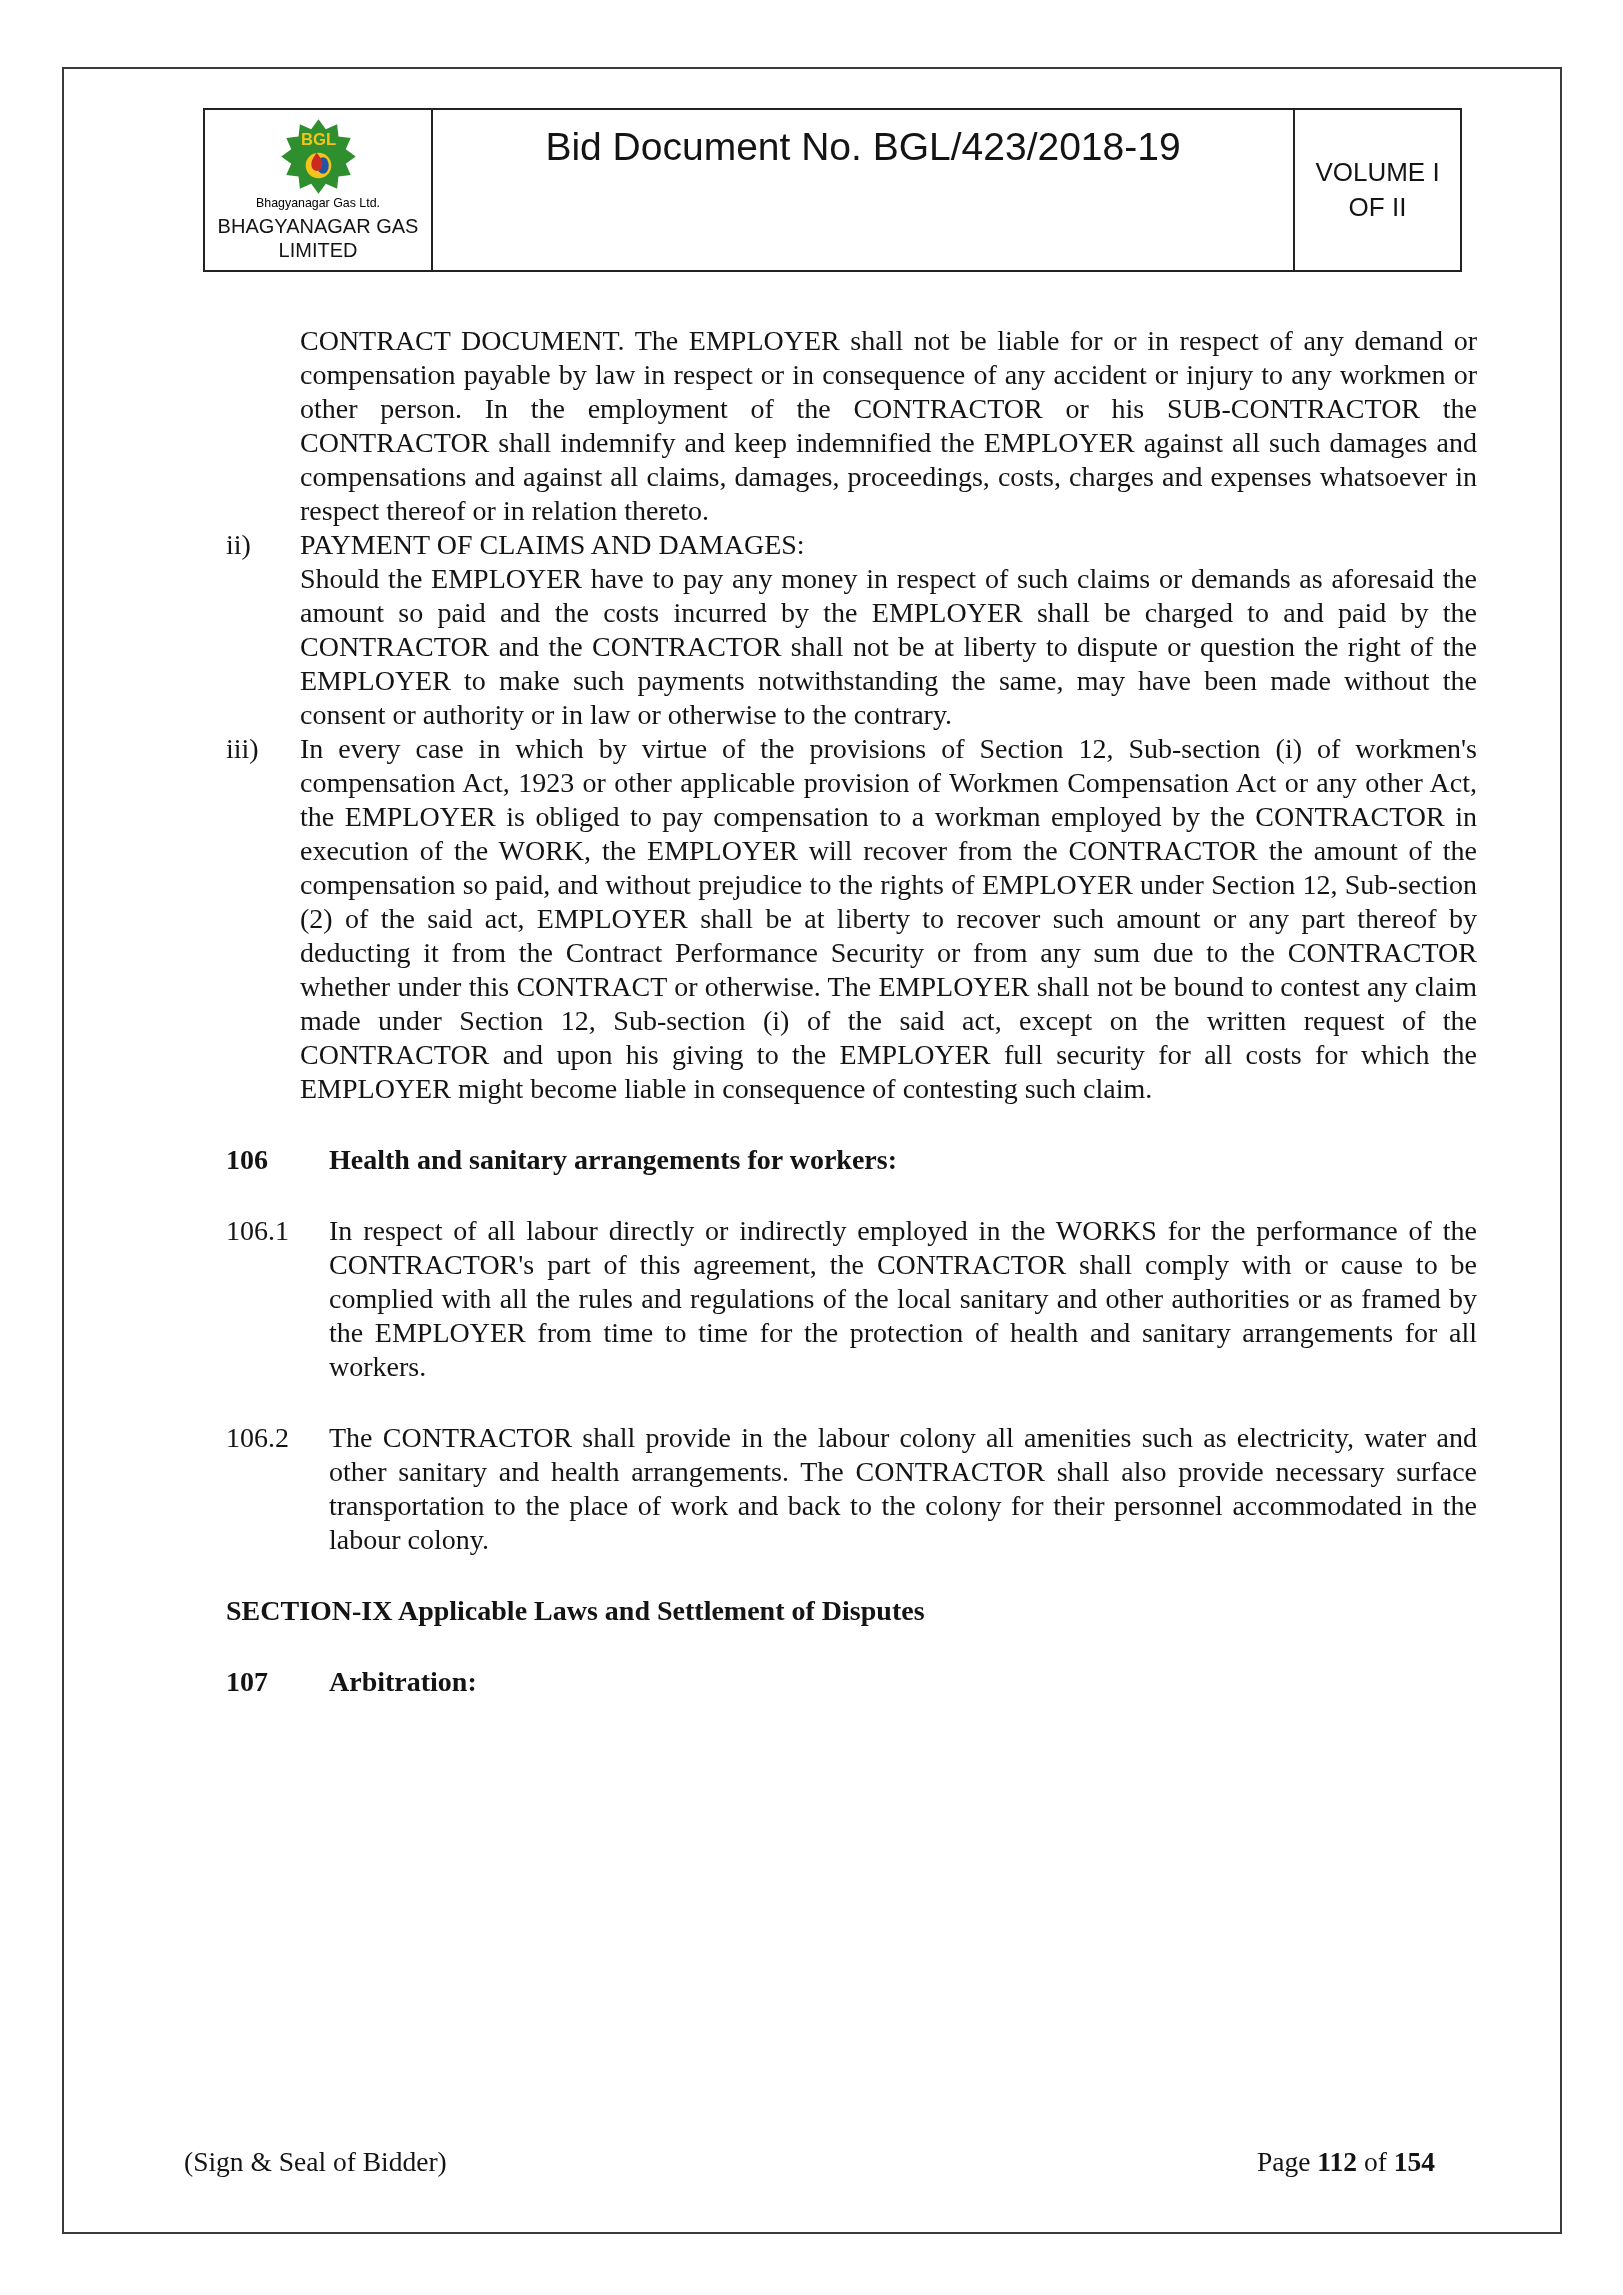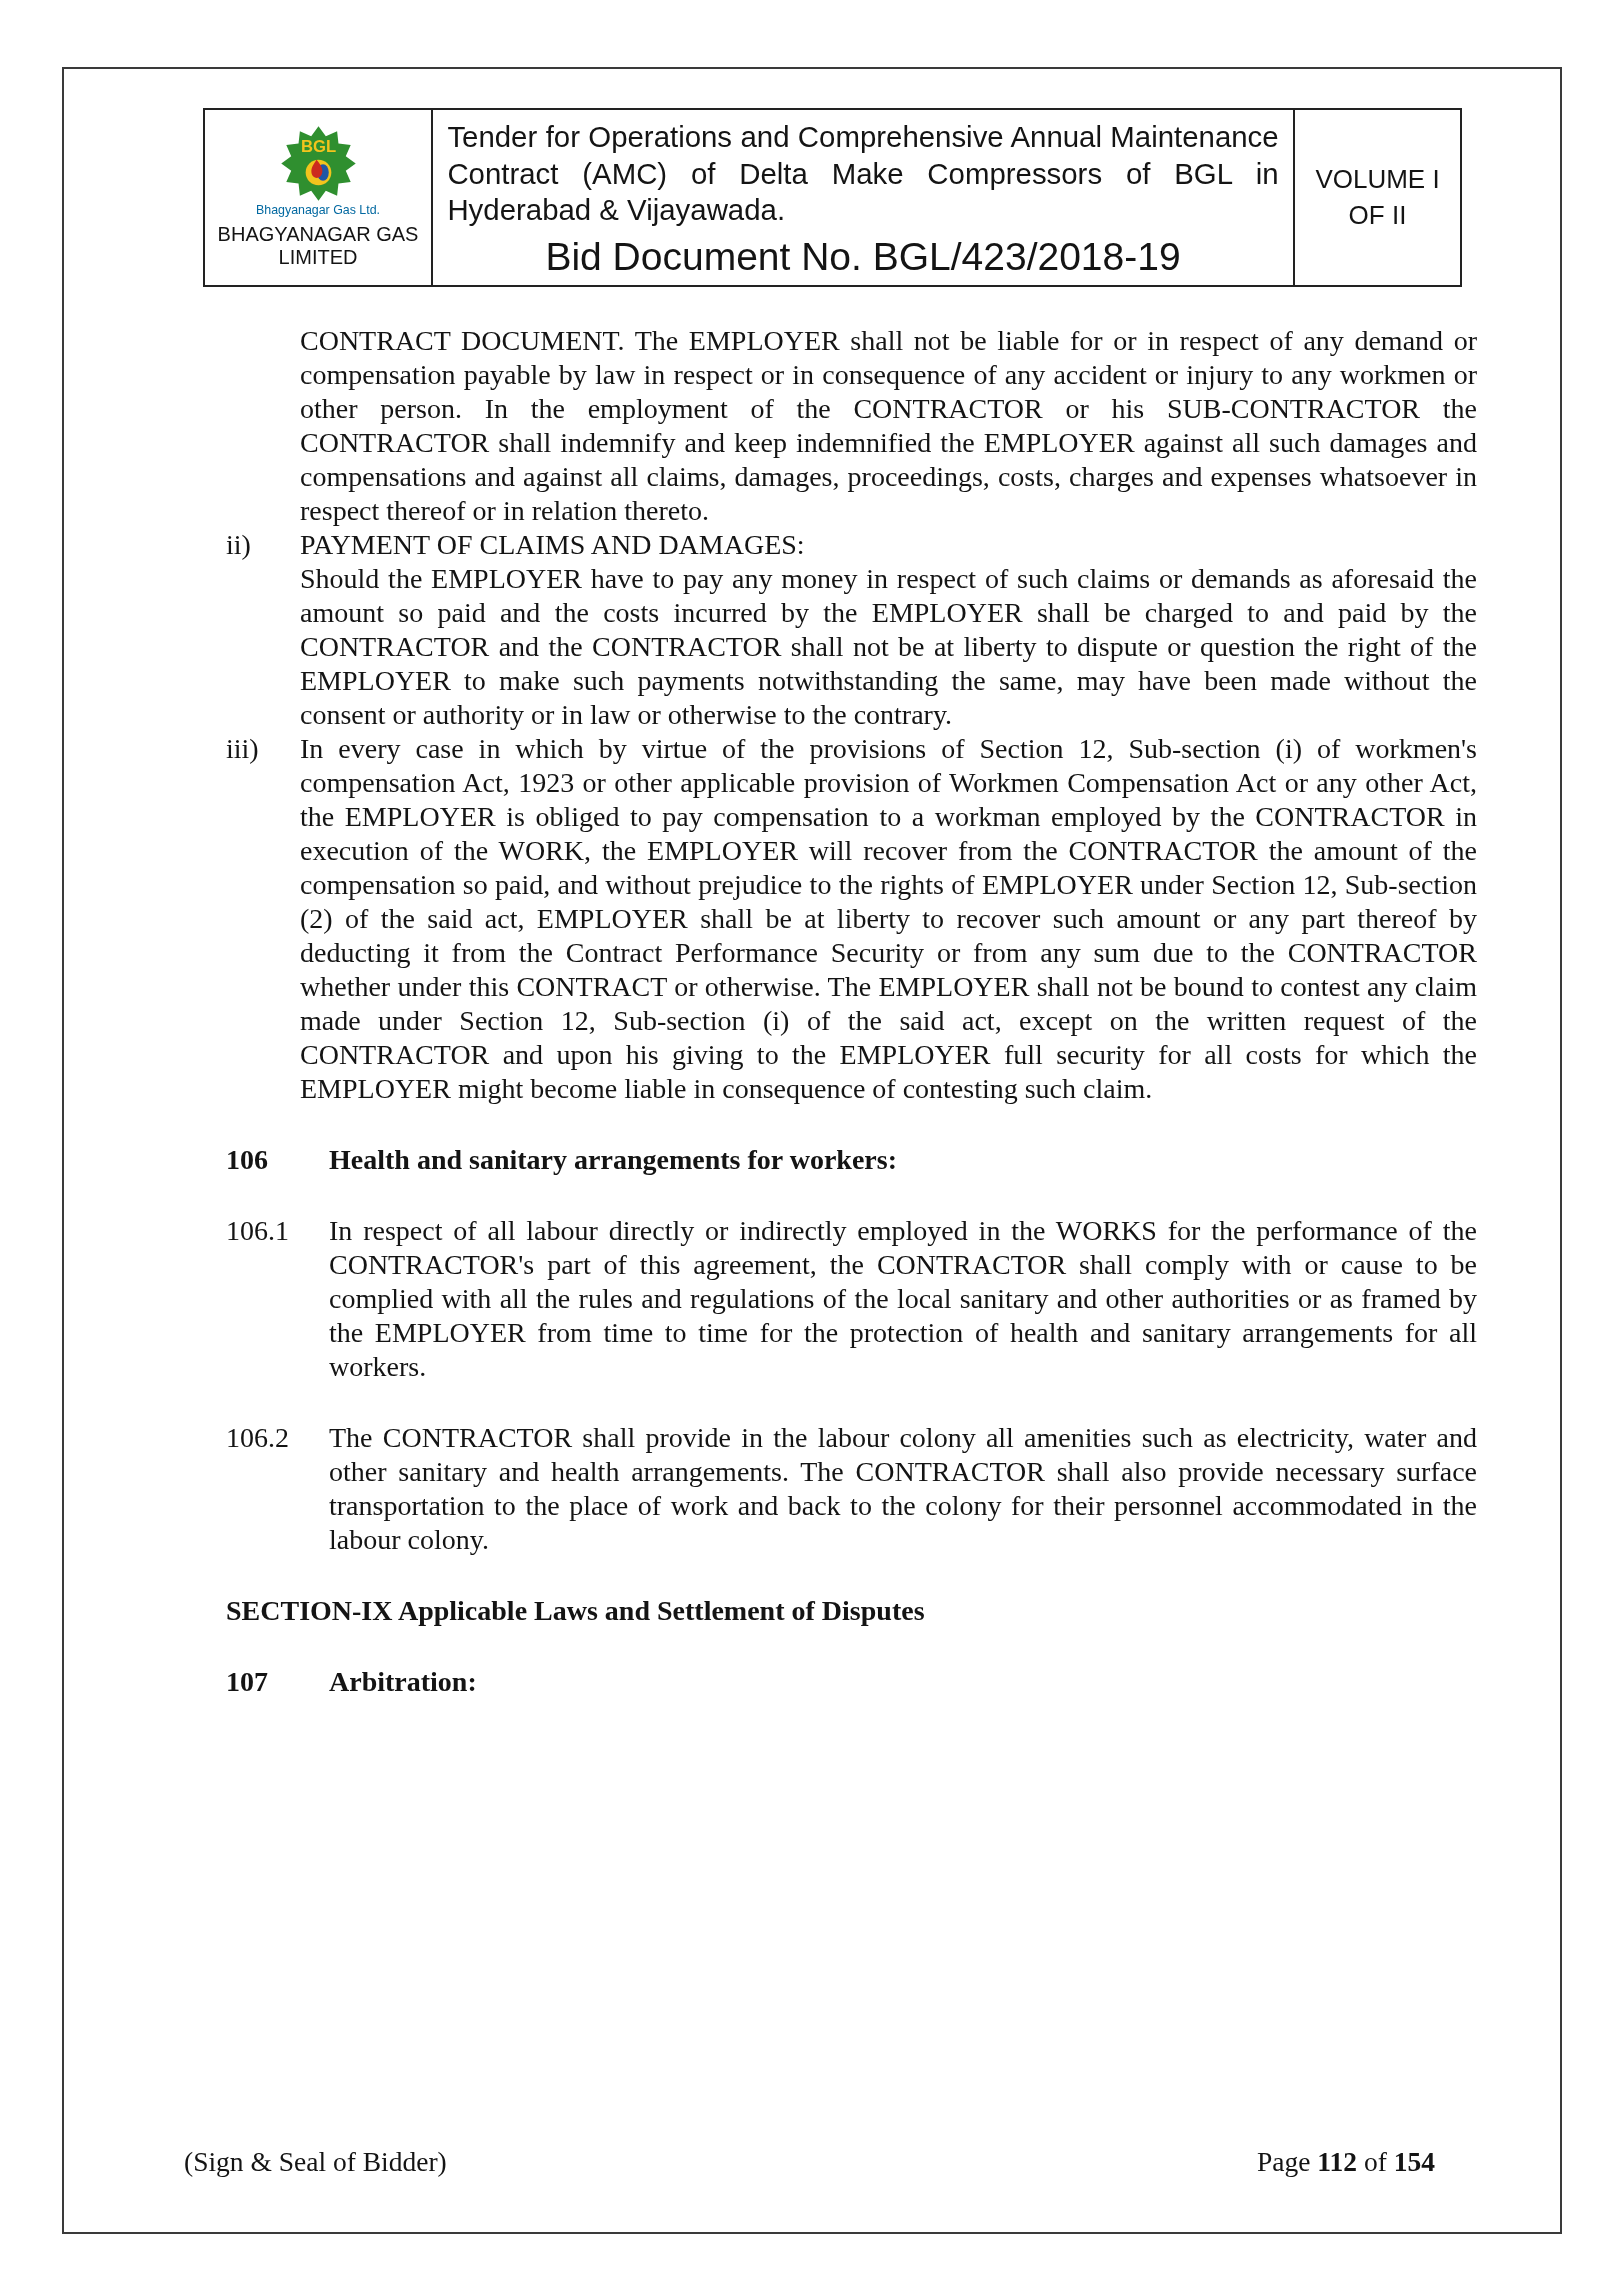--- a/index.html
+++ b/index.html
@@ -17,21 +17,21 @@
     display:flex; border:2px solid #222; background:#fff;
   }
   .cell { border-right:2px solid #222; }
   .cell:last-child { border-right:none; }
   .logo-cell {
     width:228px; display:flex; flex-direction:column; align-items:center;
     justify-content:center; padding:7.9px 5.2px; text-align:center;
   }
   .logo-svg { width:77px; height:77px; }
   .logo-monogram { font-family:"Liberation Sans", sans-serif; font-weight:bold; font-size:26px; }
-  .logo-tagline { font-family:"Liberation Sans", sans-serif; font-size:12.4px; color:#0369a1; margin-top:1.3px; }
+  .logo-tagline { font-family:"Liberation Sans", sans-serif; font-size:12.4px; color:#000000; margin-top:1.3px; }
   .org-name { font-family:"Liberation Sans", sans-serif; font-size:20px; line-height:1.18; margin-top:5.2px; }
   .title-cell { flex:1; padding:9.2px 14.4px 6.5px; font-family:"Liberation Sans", sans-serif; }
   .doc-title { font-size:29.4px; line-height:1.24; text-align:justify; }
   .bid-no { font-size:39px; text-align:center; margin-top:6px; }
   .volume-cell {
     width:165px; display:flex; flex-direction:column; align-items:center;
     justify-content:center; font-family:"Liberation Sans", sans-serif;
     font-size:26px; line-height:1.35; text-align:center;
   }
   .doc-body { position:absolute; left:200px; top:324px; width:1251px; font-size:28px; line-height:34px;margin-left:26px; }
@@ -63,21 +63,20 @@
         <circle cx="60" cy="74" r="20" fill="#f2c41d"></circle>
         <ellipse cx="67" cy="74" rx="9" ry="13" fill="#2156a5"></ellipse>
         <path d="M57,54 C66,64 69,73 63,80 C58,85 50,82 49,74 C48,66 53,60 57,54 Z" fill="#cc2a1e"></path>
         <text class="logo-monogram" x="60" y="42" text-anchor="middle" fill="#f2c41d">BGL</text>
       </svg>
       <div class="logo-tagline">Bhagyanagar Gas Ltd.</div>
       <div class="org-name">BHAGYANAGAR GAS LIMITED</div>
     </div>
 
     <div class="cell title-cell">
-      <div class="doc-title">Tender for Operations and Comprehensive Annual Maintenance Contract (AMC) of Delta Make Compressors of BGL in Hyderabad &amp; Vijayawada.</div>
       <div class="bid-no">Bid Document No. BGL/423/2018-19</div>
     </div>
 
     <div class="cell volume-cell">
       <div>VOLUME I</div>
       <div>OF II</div>
     </div>
 
   </div>
 

